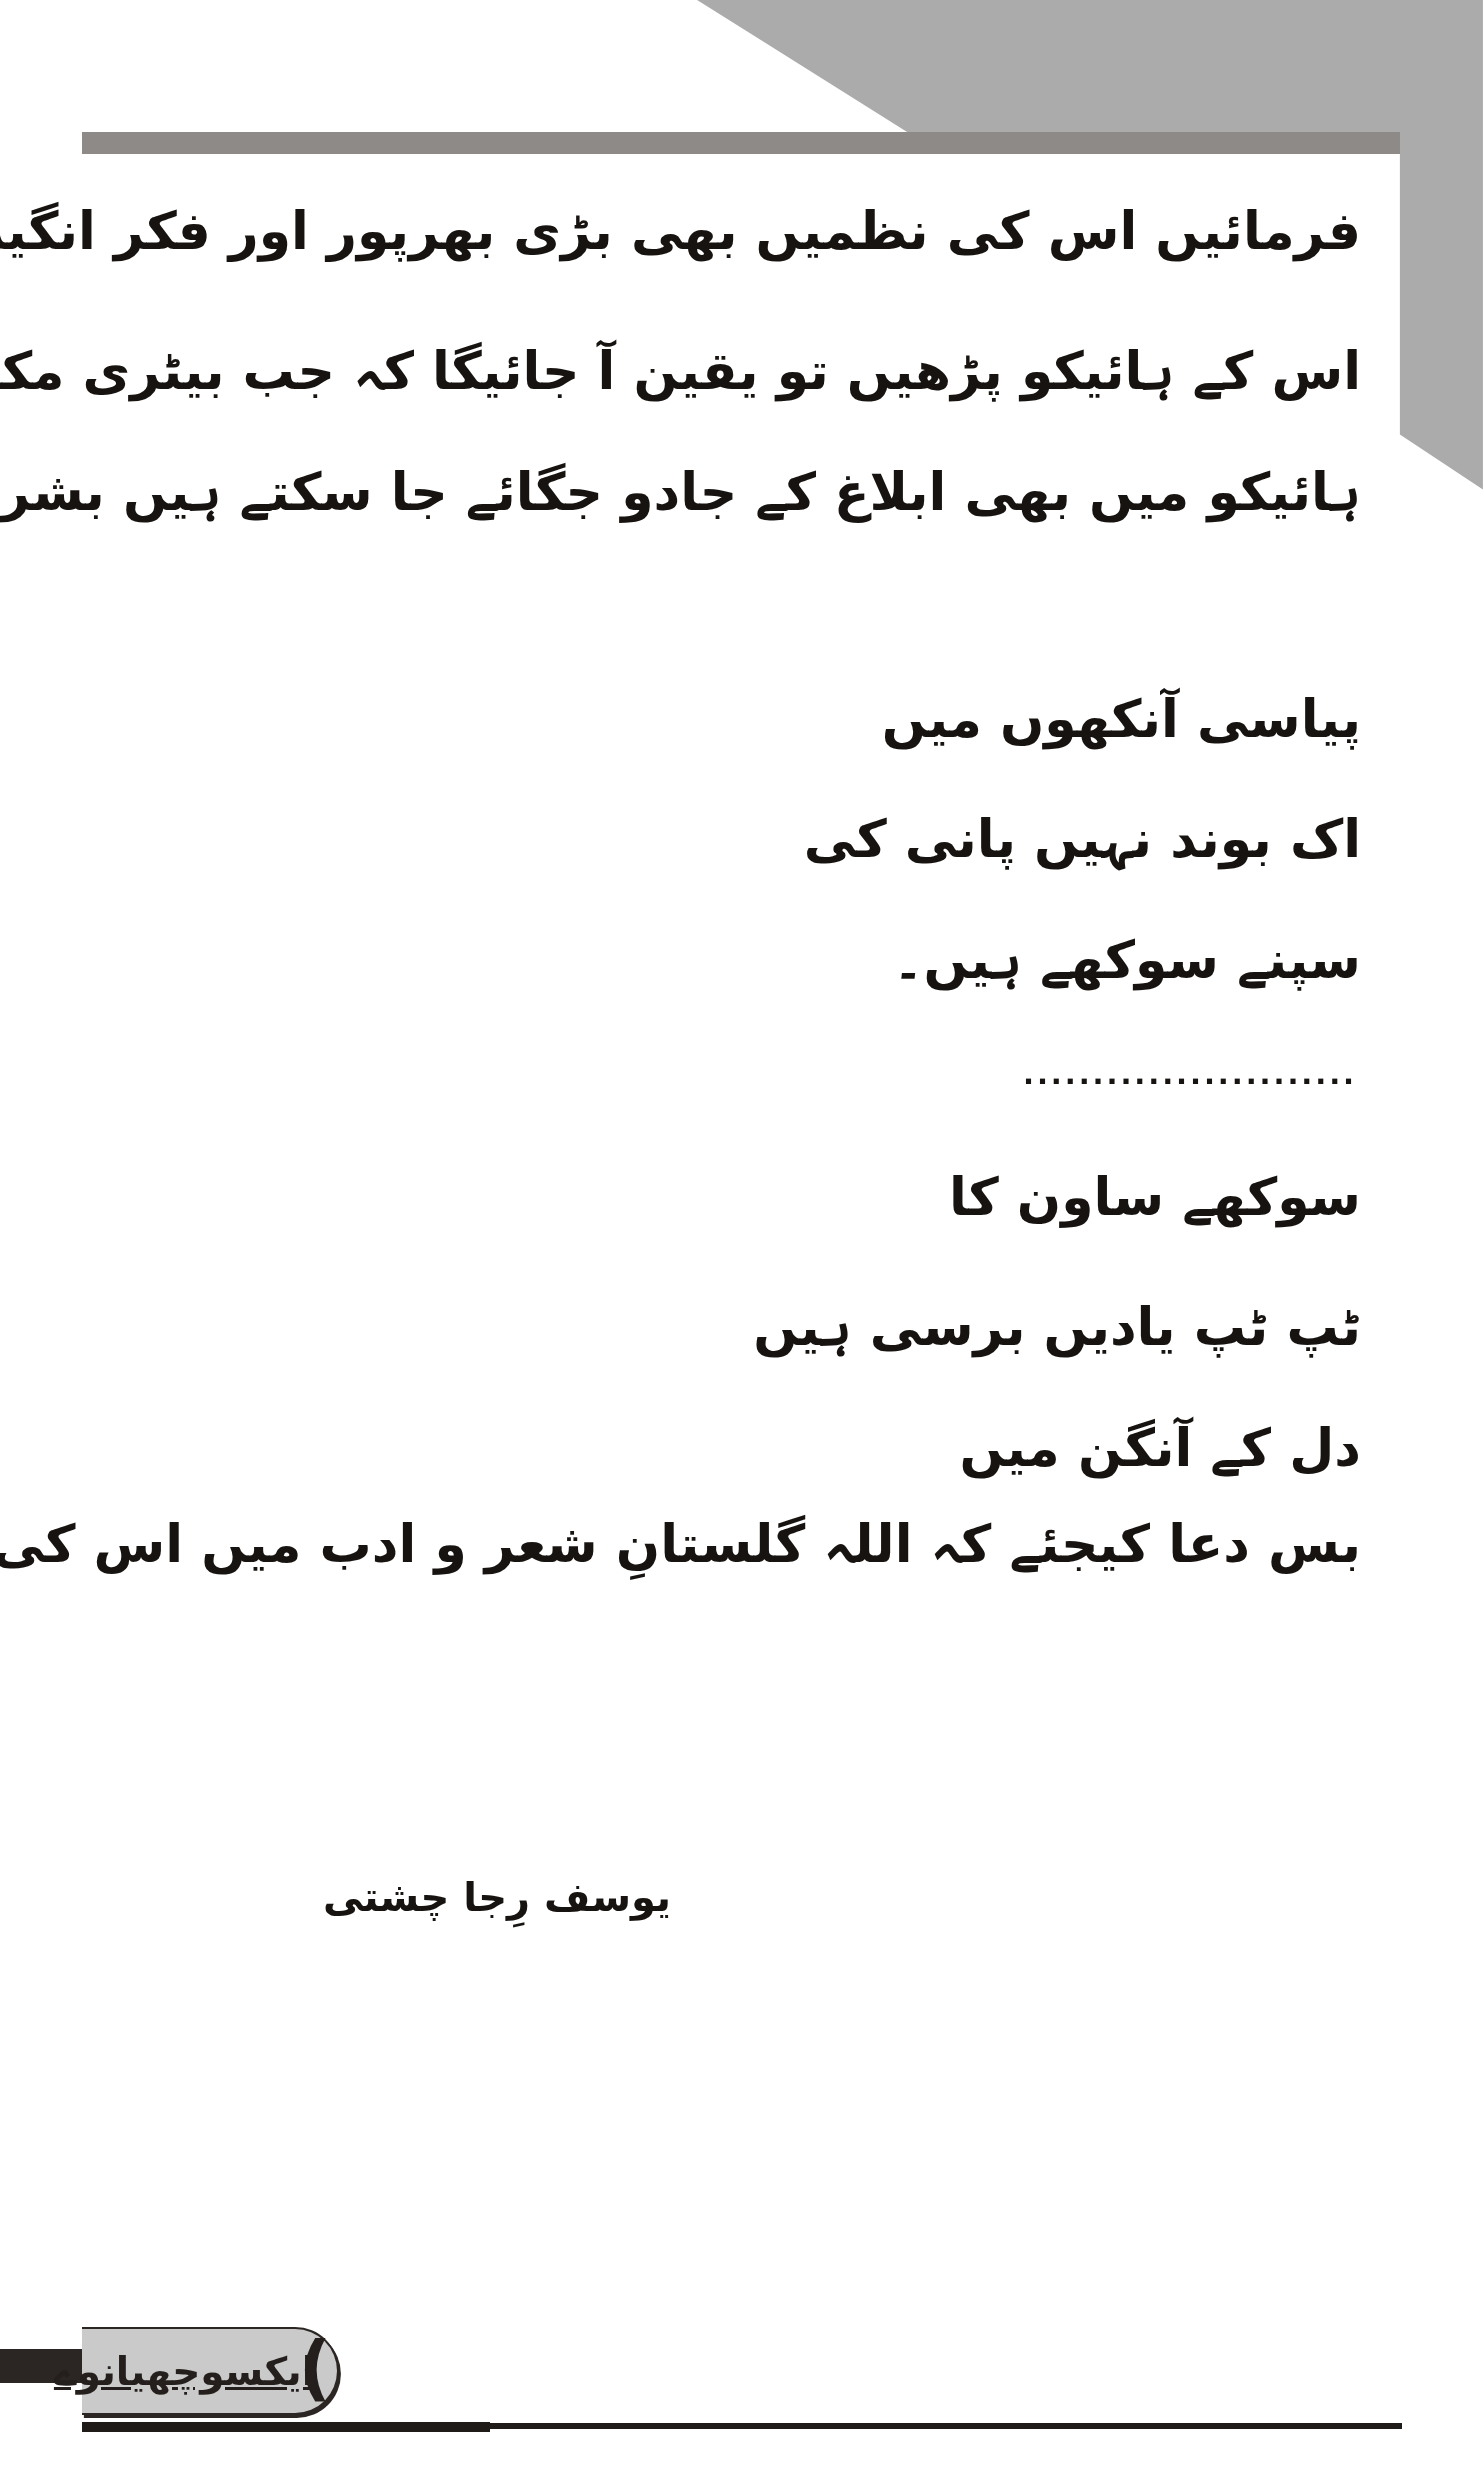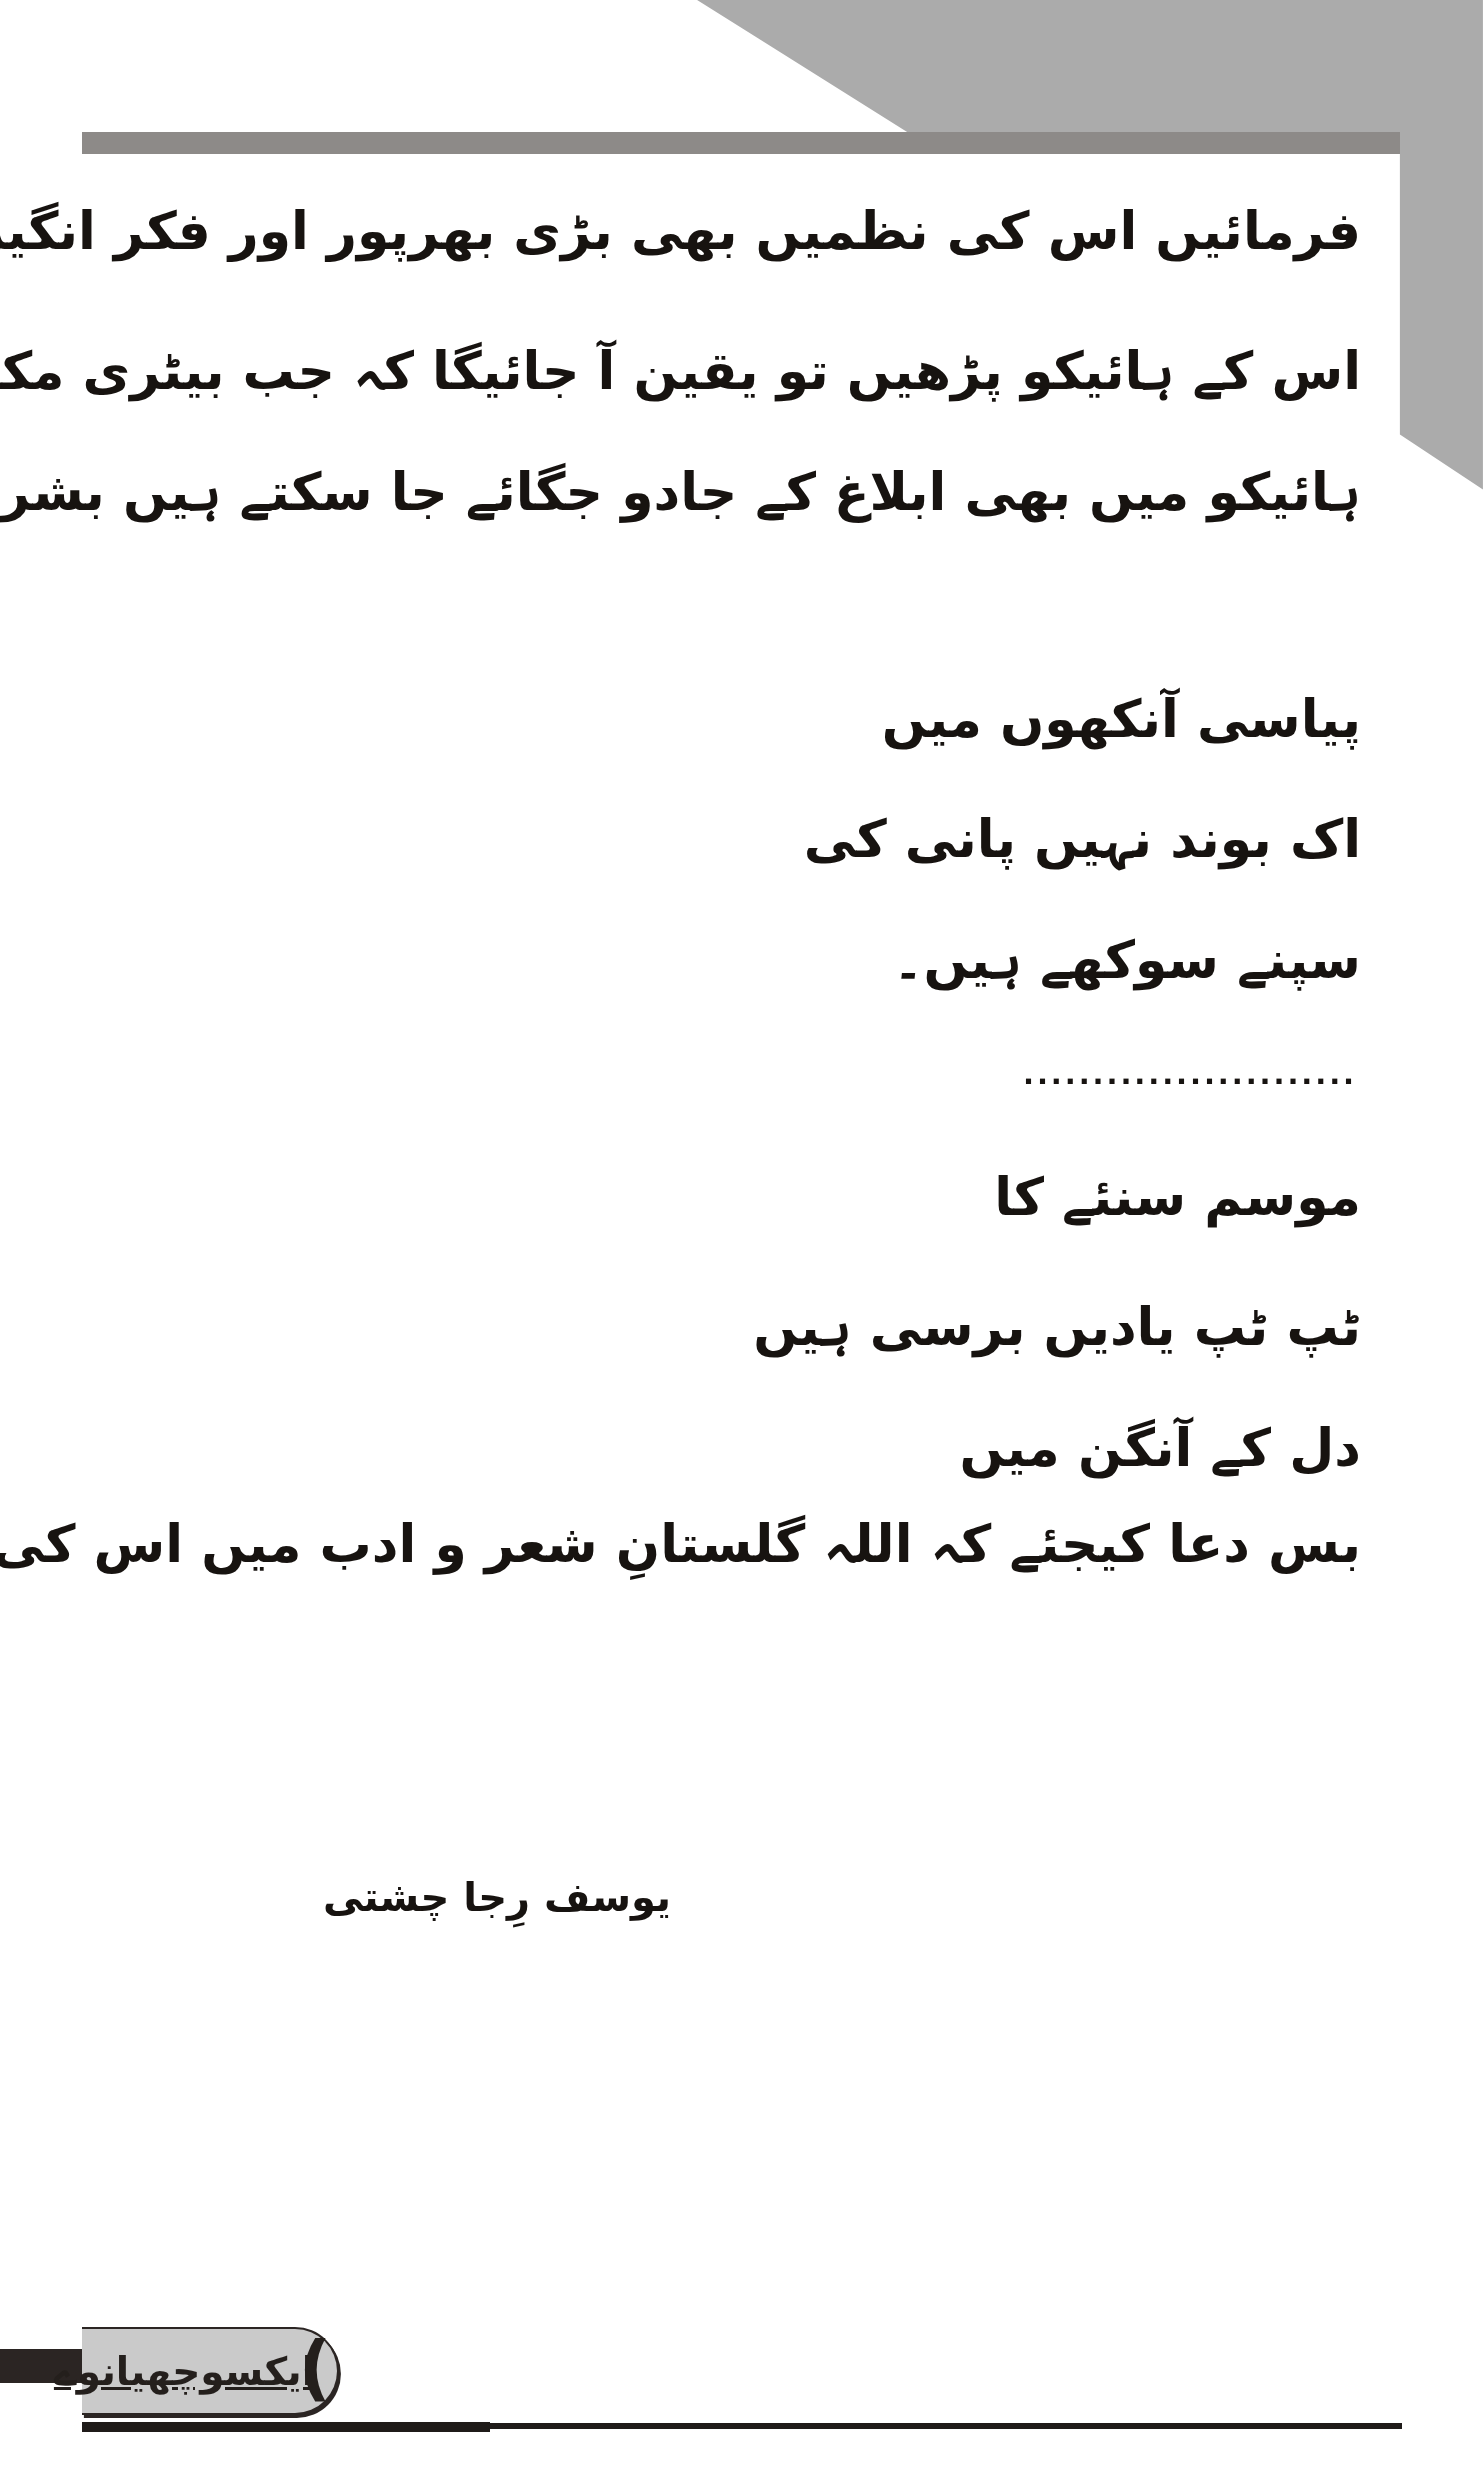--- a/index.html
+++ b/index.html
@@ -108,21 +108,21 @@
 
   <div class="uline" style="top:451px;">ہائیکو میں بھی ابلاغ کے جادو جگائے جا سکتے ہیں بشرطیکہ اس کے پیچھے ناصر کا</div>
 
 
   <div class="uline" style="top:678px;">پیاسی آنکھوں میں</div>
   <div class="uline" style="top:798px;">اک بوند نہیں پانی کی</div>
   <div class="uline" style="top:919px;text-align:right;">سپنے سوکھے ہیں۔</div>
 
   <div class="dots">........................</div>
 
-  <div class="uline" style="top:1156px;">موسم سنئے کا</div>
+  <div class="uline" style="top:1156px;">سوکھے ساون کا</div>
   <div class="uline" style="top:1286px;">ٹپ ٹپ یادیں برسی ہیں</div>
   <div class="uline" style="top:1407px;">دل کے آنگن میں</div>
 
   <div class="uline" style="top:1503px;">بس دعا کیجئے کہ اللہ گلستانِ شعر و ادب میں اس کی خوشبو کو پھیلتا اور نکہتیں</div>
 
   <div class="author">یوسف رِجا چشتی</div>
 
   <div class="footer-tab"></div>
 
   <div class="page-pill">

